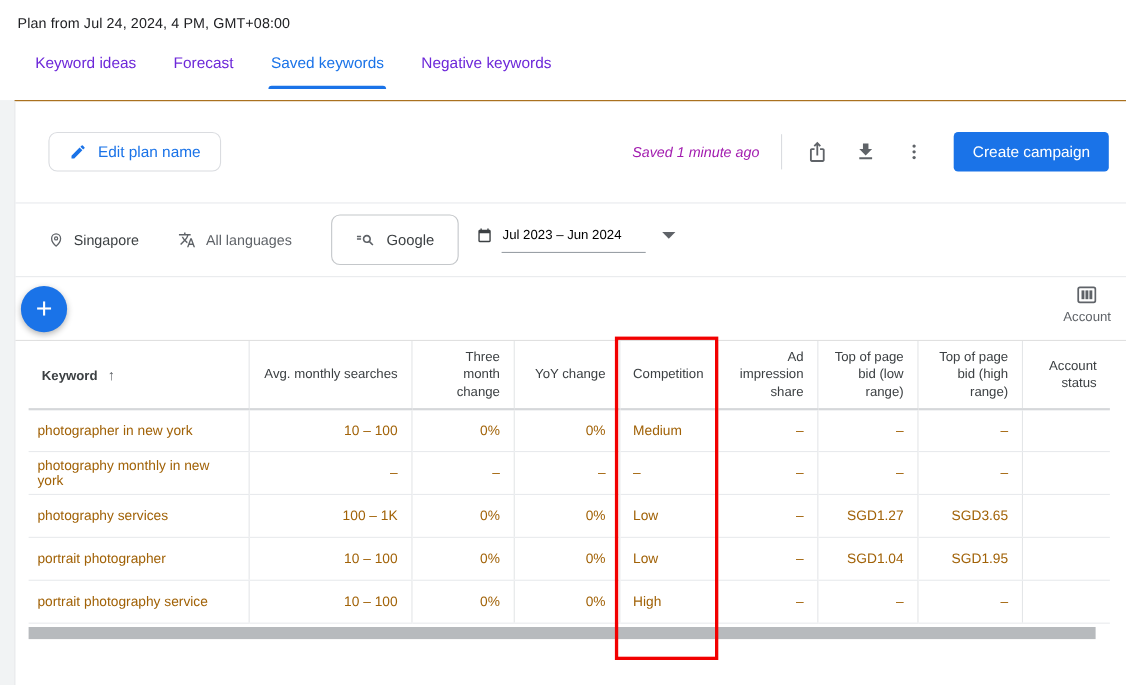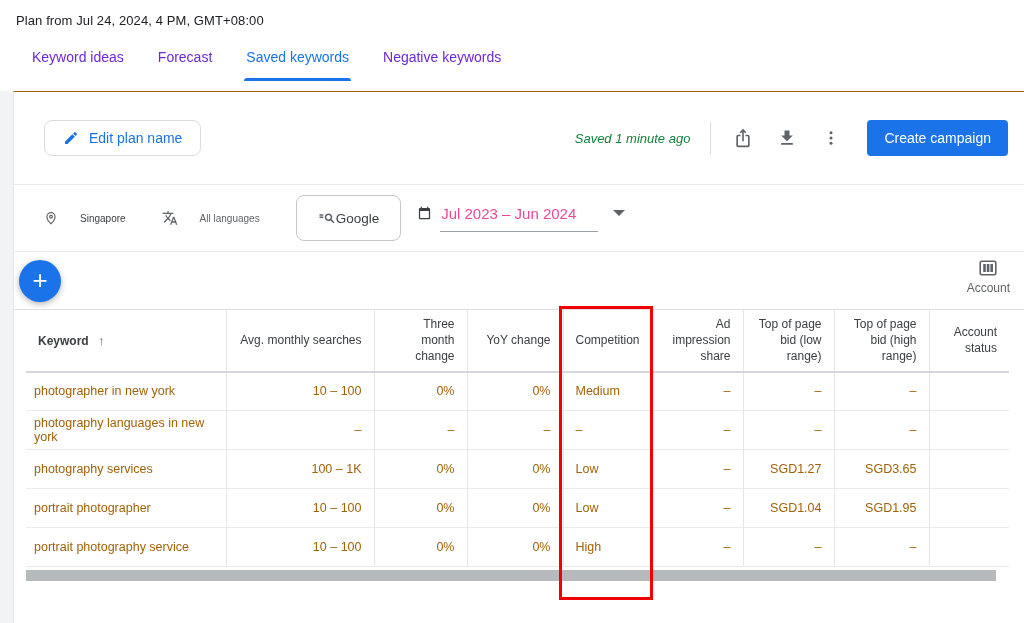--- a/index.html
+++ b/index.html
@@ -18,35 +18,35 @@
   
   .body-wrap { background:#f1f3f4; height:532px; }
   .card { margin-left:13px; width:1011px; height:532px; background:#fff;
     border-top:1px solid #a16207; border-left:1px solid #e4e6e8; }
 
   
   .toolbar { display:flex; align-items:center; height:93px; padding:0 16px 0 30px; border-bottom:1px solid #e8eaed; }
   .btn-outline { display:inline-flex; align-items:center; gap:10px; background:#fff; border:1px solid #dadce0;
     border-radius:8px; padding:9px 18px; font-size:14px; font-weight:500; color:#1a73e8; cursor:pointer; }
   .spacer { flex:1; }
-  .saved { font-size:13px; font-style:italic; color:#15803d; margin-right:20px; }
+  .saved { font-size:13px; font-style:italic; color:#a21caf; margin-right:20px; }
   .vdiv { width:1px; height:32px; background:#dadce0; margin-right:10px; }
   .icon-btn { display:inline-flex; align-items:center; justify-content:center; width:44px; height:40px; cursor:pointer; }
   .btn-primary { display:inline-flex; align-items:center; background:#1a73e8; color:#fff; border:none; border-radius:4px;
     padding:10px 17px; font-size:14px; font-weight:500; margin-left:14px; cursor:pointer; font-family:inherit; }
 
   
   .filters { display:flex; align-items:center; height:67px; padding-left:30px; border-bottom:1px solid #e8eaed; }
-  .f-item { display:inline-flex; align-items:center; gap:22px; font-size:10px; color:#3c4043; margin-right:36px; cursor:pointer; }
+  .f-item { display:inline-flex; align-items:center; gap:9px; font-size:13px; color:#3c4043; margin-right:36px; cursor:pointer; }
   .f-item.muted { color:#5f6368; }
-  .net-box { display:inline-flex; align-items:center; border:1px solid #c4c7ca; border-radius:8px;
+  .net-box { display:inline-flex; align-items:center; gap:10px; border:1px solid #c4c7ca; border-radius:8px;
     padding:13px 21px; font-size:13.5px; color:#3c4043; margin-right:16px; cursor:pointer; }
   .date-group { display:inline-flex; align-items:flex-start; cursor:pointer; }
   .cal-ic { margin:1px 8px 0 0; }
-  .date-text { font-size:15px; color:#ec4899; border-bottom:1px solid #9aa0a6; padding:0 22px 9px 1px; }
+  .date-text { font-size:12px; color:#000000; border-bottom:1px solid #9aa0a6; padding:0 22px 9px 1px; }
   .caret { width:0; height:0; border-left:6px solid transparent; border-right:6px solid transparent;
     border-top:6px solid #5f6368; margin:5px 0 0 15px; }
 
   
   .fab-row { position:relative; height:58px; border-bottom:1px solid #e0e0e0; }
   .fab { position:absolute; left:5px; top:8px; width:42px; height:42px; border-radius:50%; background:#1a73e8;
     color:#fff; display:flex; align-items:center; justify-content:center; font-size:26px; font-weight:400;
     box-shadow:0 2px 6px rgba(0,0,0,.3); cursor:pointer; line-height:1; padding-bottom:2px; }
   .columns-ctl { position:absolute; right:14px; top:7px; display:flex; flex-direction:column; align-items:center;
     gap:4px; color:#5f6368; font-size:12px; cursor:pointer; }
@@ -218,21 +218,21 @@
           <td>10 – 100</td>
           <td>0%</td>
           <td>0%</td>
           <td class="left">Medium</td>
           <td>–</td>
           <td>–</td>
           <td>–</td>
           <td class="left"></td>
         </tr>
         <tr>
-          <td class="left kw">photography languages in new york</td>
+          <td class="left kw">photography monthly in new york</td>
           <td>–</td>
           <td>–</td>
           <td>–</td>
           <td class="left">–</td>
           <td>–</td>
           <td>–</td>
           <td>–</td>
           <td class="left"></td>
         </tr>
         <tr>

